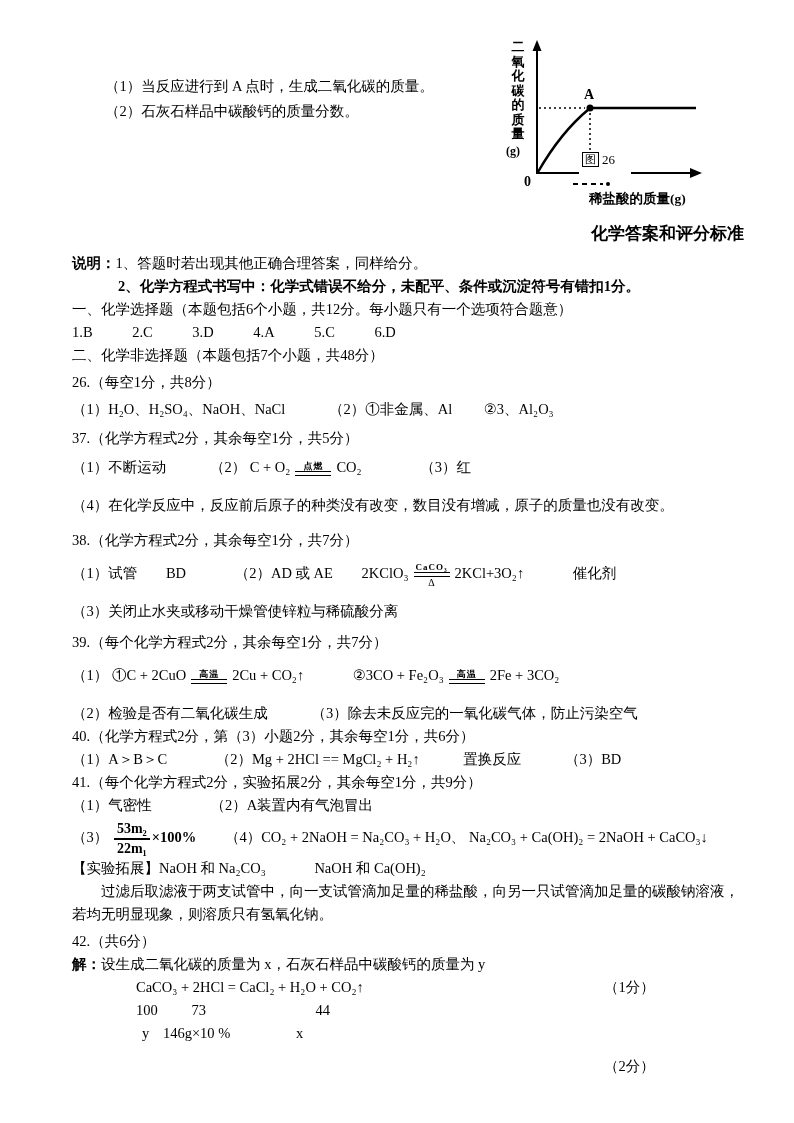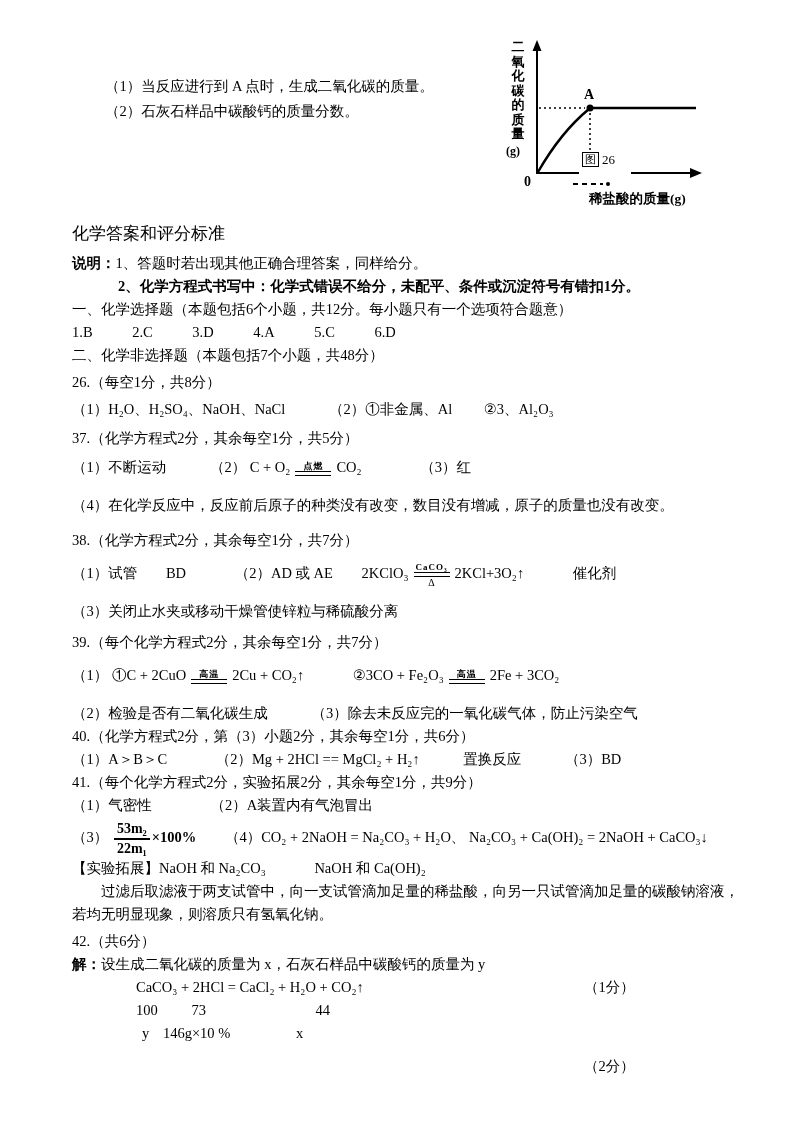--- a/index.html
+++ b/index.html
@@ -21,21 +21,21 @@
   .g25{margin-right:25px;} .g36{margin-right:36px;} .g40{margin-right:40px;}
   .g45{margin-right:45px;} .g55{margin-right:55px;} .g28{margin-right:28px;}
   .mt4{margin-top:4px;} .mt6{margin-top:6px;} .mt8{margin-top:8px;}
   .mt10{margin-top:10px;} .mt12{margin-top:12px;}
   
   .intro{height:178px;}
   .intro-text{padding:34px 0 0 33px;}
   .intro-text div{line-height:25px;}
   
   .title{
-    text-align:left;font-size:17px;font-weight:normal;
+    text-align:right;font-size:17px;font-weight:bold;
     line-height:24px;margin:4px 0 6px 0;
   }
   .notes-cont{padding-left:46px;font-weight:bold;}
   
   .eqc{
     display:inline-flex;flex-direction:column;align-items:center;
     vertical-align:middle;margin:0 5px;
   }
   .eqc .ctop{font-size:9px;font-weight:bold;line-height:10px;letter-spacing:1px;}
   .eqc .cbar{align-self:stretch;min-width:36px;height:3px;
@@ -43,21 +43,21 @@
   .eqc .cbot{font-size:10px;line-height:11px;}
   .eqline{line-height:34px;min-height:34px;}
   
   .frac{display:inline-block;vertical-align:middle;text-align:center;
     font-weight:bold;font-size:14px;line-height:16px;margin:0 2px;}
   .frac .num{display:block;border-bottom:2px solid #000;padding:0 3px 1px 3px;}
   .frac .den{display:block;padding:1px 3px 0 3px;}
   .fracline{line-height:40px;min-height:40px;}
   
   .sol-eq{position:relative;padding-left:64px;}
-  .score{position:absolute;left:512px;top:0;}
+  .score{position:absolute;left:532px;top:0;}
   .ratio-row{padding-left:64px;}
   .given-row{padding-left:70px;}
   .score-line{position:relative;height:23px;margin-top:12px;}
   
   .graph{position:absolute;left:485px;top:38px;width:245px;height:190px;}
   .graph svg{position:absolute;left:0;top:0;}
   .glabel{position:absolute;font-weight:bold;}
   .ylab{left:25px;top:2px;width:16px;font-size:13px;line-height:14.5px;
     word-break:break-all;text-align:center;}
   .yunit{left:21px;top:106px;font-size:12px;}

